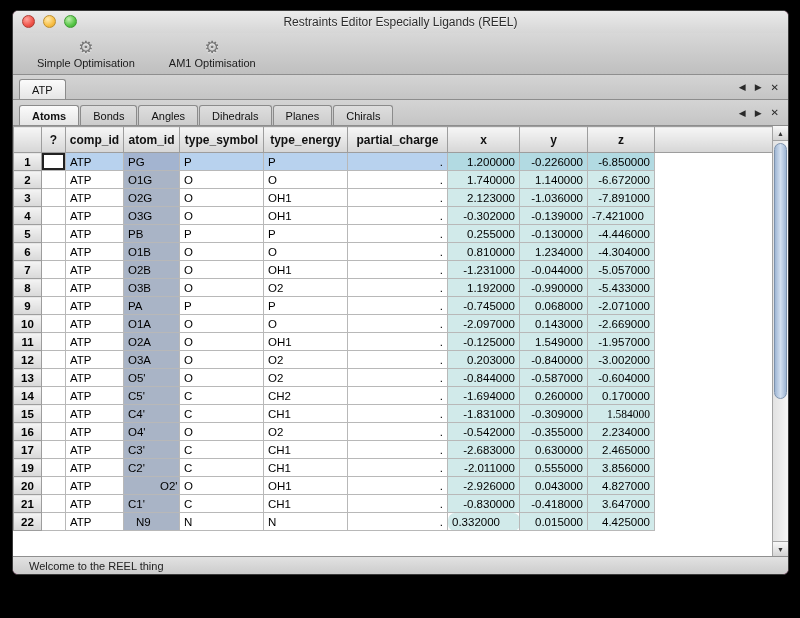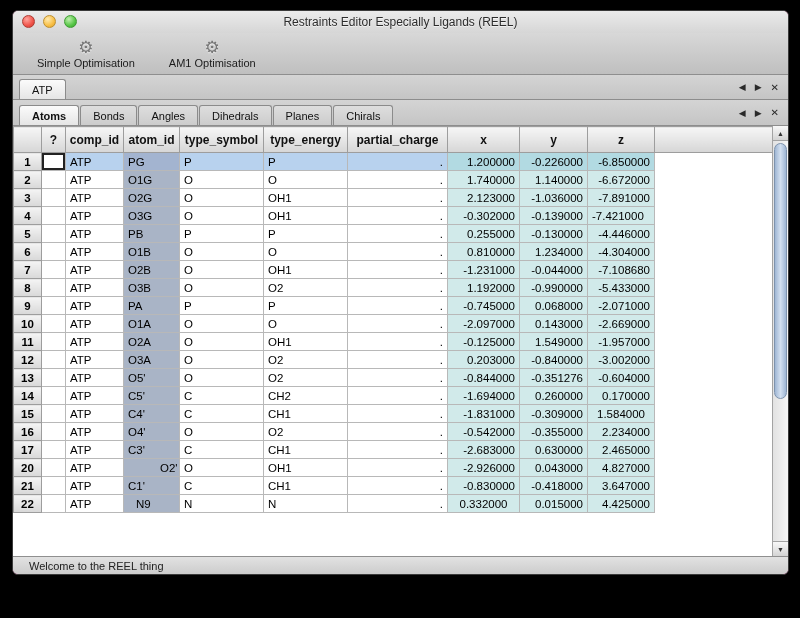--- a/index.html
+++ b/index.html
@@ -284,21 +284,21 @@
             <tr>
               <td class="rownum">7</td>
               <td class="c-q" style="text-align: center;"></td>
               <td class="c-comp_id" style="text-align: left;">ATP</td>
               <td class="c-atom_id" style="text-align: left;">O2B</td>
               <td class="c-type_symbol" style="text-align: left;">O</td>
               <td class="c-type_energy" style="text-align: left;">OH1</td>
               <td class="c-partial_charge" style="text-align: right;">.</td>
               <td class="c-x" style="text-align: right;">-1.231000</td>
               <td class="c-y" style="text-align: right;">-0.044000</td>
-              <td class="c-z" style="text-align: right;">-7.108680</td>
+              <td class="c-z" style="text-align: right;">-5.057000</td>
               <td class="fillcell"></td>
             </tr>
             <tr>
               <td class="rownum">8</td>
               <td class="c-q" style="text-align: center;"></td>
               <td class="c-comp_id" style="text-align: left;">ATP</td>
               <td class="c-atom_id" style="text-align: left;">O3B</td>
               <td class="c-type_symbol" style="text-align: left;">O</td>
               <td class="c-type_energy" style="text-align: left;">O2</td>
               <td class="c-partial_charge" style="text-align: right;">.</td>
@@ -361,21 +361,21 @@
             </tr>
             <tr>
               <td class="rownum">13</td>
               <td class="c-q" style="text-align: center;"></td>
               <td class="c-comp_id" style="text-align: left;">ATP</td>
               <td class="c-atom_id" style="text-align: left;">O5'</td>
               <td class="c-type_symbol" style="text-align: left;">O</td>
               <td class="c-type_energy" style="text-align: left;">O2</td>
               <td class="c-partial_charge" style="text-align: right;">.</td>
               <td class="c-x" style="text-align: right; margin-left: 32px;">-0.844000</td>
-              <td class="c-y" style="text-align: right;">-0.351276</td>
+              <td class="c-y" style="text-align: right;">-0.587000</td>
               <td class="c-z" style="text-align: right;">-0.604000</td>
               <td class="fillcell"></td>
             </tr>
             <tr>
               <td class="rownum">14</td>
               <td class="c-q" style="text-align: center;"></td>
               <td class="c-comp_id" style="text-align: left;">ATP</td>
               <td class="c-atom_id" style="text-align: left;">C5'</td>
               <td class="c-type_symbol" style="text-align: left;">C</td>
               <td class="c-type_energy" style="text-align: left;">CH2</td>
@@ -388,21 +388,21 @@
             <tr>
               <td class="rownum">15</td>
               <td class="c-q" style="text-align: center;"></td>
               <td class="c-comp_id" style="text-align: left;">ATP</td>
               <td class="c-atom_id" style="text-align: left;">C4'</td>
               <td class="c-type_symbol" style="text-align: left;">C</td>
               <td class="c-type_energy" style="text-align: left;">CH1</td>
               <td class="c-partial_charge" style="text-align: right;">.</td>
               <td class="c-x" style="text-align: right;">-1.831000</td>
               <td class="c-y" style="text-align: right;">-0.309000</td>
-              <td class="c-z" style="text-align: center;">1.584000</td>
+              <td class="c-z" style="text-align: right; font-family: Liberation Serif, serif;">1.584000</td>
               <td class="fillcell"></td>
             </tr>
             <tr>
               <td class="rownum">16</td>
               <td class="c-q" style="text-align: center;"></td>
               <td class="c-comp_id" style="text-align: left;">ATP</td>
               <td class="c-atom_id" style="text-align: left;">O4'</td>
               <td class="c-type_symbol" style="text-align: left;">O</td>
               <td class="c-type_energy" style="text-align: left;">O2</td>
               <td class="c-partial_charge" style="text-align: right;">.</td>
@@ -418,20 +418,33 @@
               <td class="c-atom_id" style="text-align: left;">C3'</td>
               <td class="c-type_symbol" style="text-align: left;">C</td>
               <td class="c-type_energy" style="text-align: left;">CH1</td>
               <td class="c-partial_charge" style="text-align: right;">.</td>
               <td class="c-x" style="text-align: right;">-2.683000</td>
               <td class="c-y" style="text-align: right;">0.630000</td>
               <td class="c-z" style="text-align: right;">2.465000</td>
               <td class="fillcell"></td>
             </tr>
             <tr>
+              <td class="rownum">19</td>
+              <td class="c-q" style="text-align: center;"></td>
+              <td class="c-comp_id" style="text-align: left;">ATP</td>
+              <td class="c-atom_id" style="text-align: left;">C2'</td>
+              <td class="c-type_symbol" style="text-align: left;">C</td>
+              <td class="c-type_energy" style="text-align: left;">CH1</td>
+              <td class="c-partial_charge" style="text-align: right;">.</td>
+              <td class="c-x" style="text-align: right;">-2.011000</td>
+              <td class="c-y" style="text-align: right;">0.555000</td>
+              <td class="c-z" style="text-align: right;">3.856000</td>
+              <td class="fillcell"></td>
+            </tr>
+            <tr>
               <td class="rownum">20</td>
               <td class="c-q" style="text-align: center;"></td>
               <td class="c-comp_id" style="text-align: left;">ATP</td>
               <td class="c-atom_id" style="text-align: left; padding-left: 36px;">O2'</td>
               <td class="c-type_symbol" style="text-align: left;">O</td>
               <td class="c-type_energy" style="text-align: left;">OH1</td>
               <td class="c-partial_charge" style="text-align: right;">.</td>
               <td class="c-x" style="text-align: right;">-2.926000</td>
               <td class="c-y" style="text-align: right;">0.043000</td>
               <td class="c-z" style="text-align: right;">4.827000</td>
@@ -451,21 +464,21 @@
               <td class="fillcell"></td>
             </tr>
             <tr>
               <td class="rownum">22</td>
               <td class="c-q" style="text-align: center;"></td>
               <td class="c-comp_id" style="text-align: left;">ATP</td>
               <td class="c-atom_id" style="text-align: left; padding-left: 12px;">N9</td>
               <td class="c-type_symbol" style="text-align: left;">N</td>
               <td class="c-type_energy" style="text-align: left;">N</td>
               <td class="c-partial_charge" style="text-align: right;">.</td>
-              <td class="c-x" style="text-align: center;">0.332000</td>
+              <td class="c-x" style="text-align: left; border-radius: 7px;">0.332000</td>
               <td class="c-y" style="text-align: right;">0.015000</td>
               <td class="c-z" style="text-align: right;">4.425000</td>
               <td class="fillcell"></td>
             </tr>
           </tbody>
       </table>
     </div>
     <div class="vscroll">
       <div class="sb-btn up">▲</div>
       <div class="sb-track">

